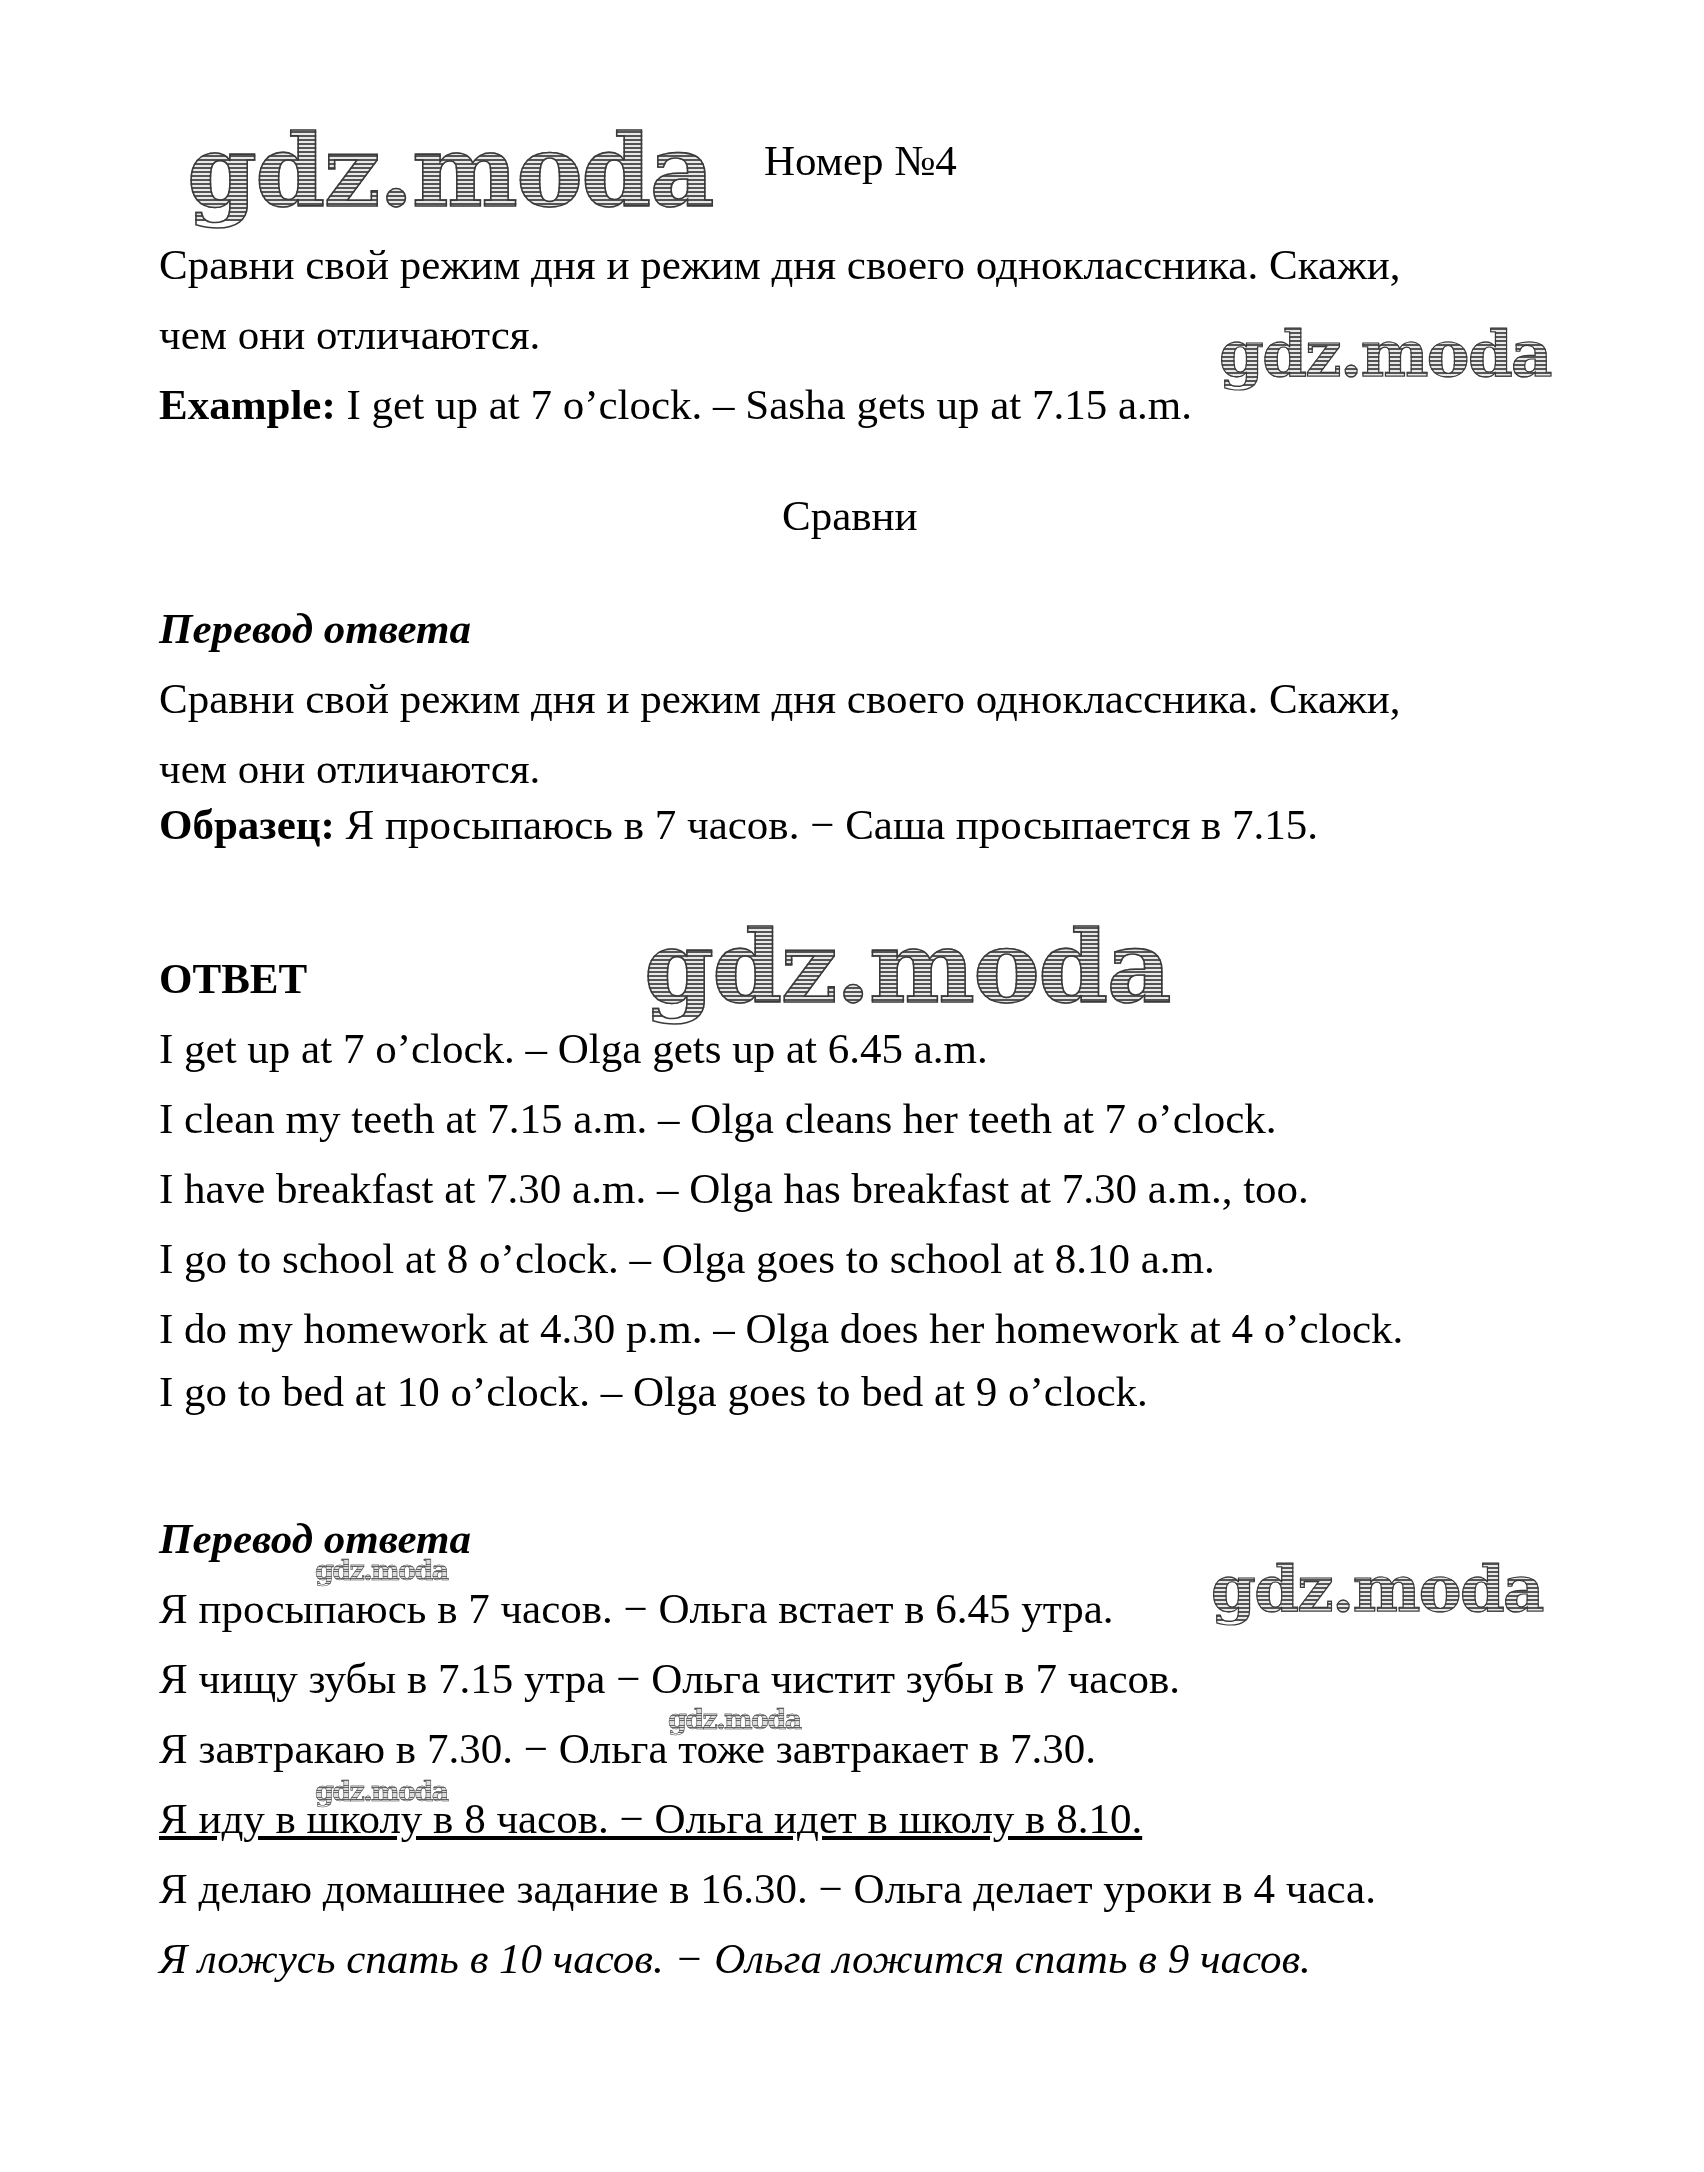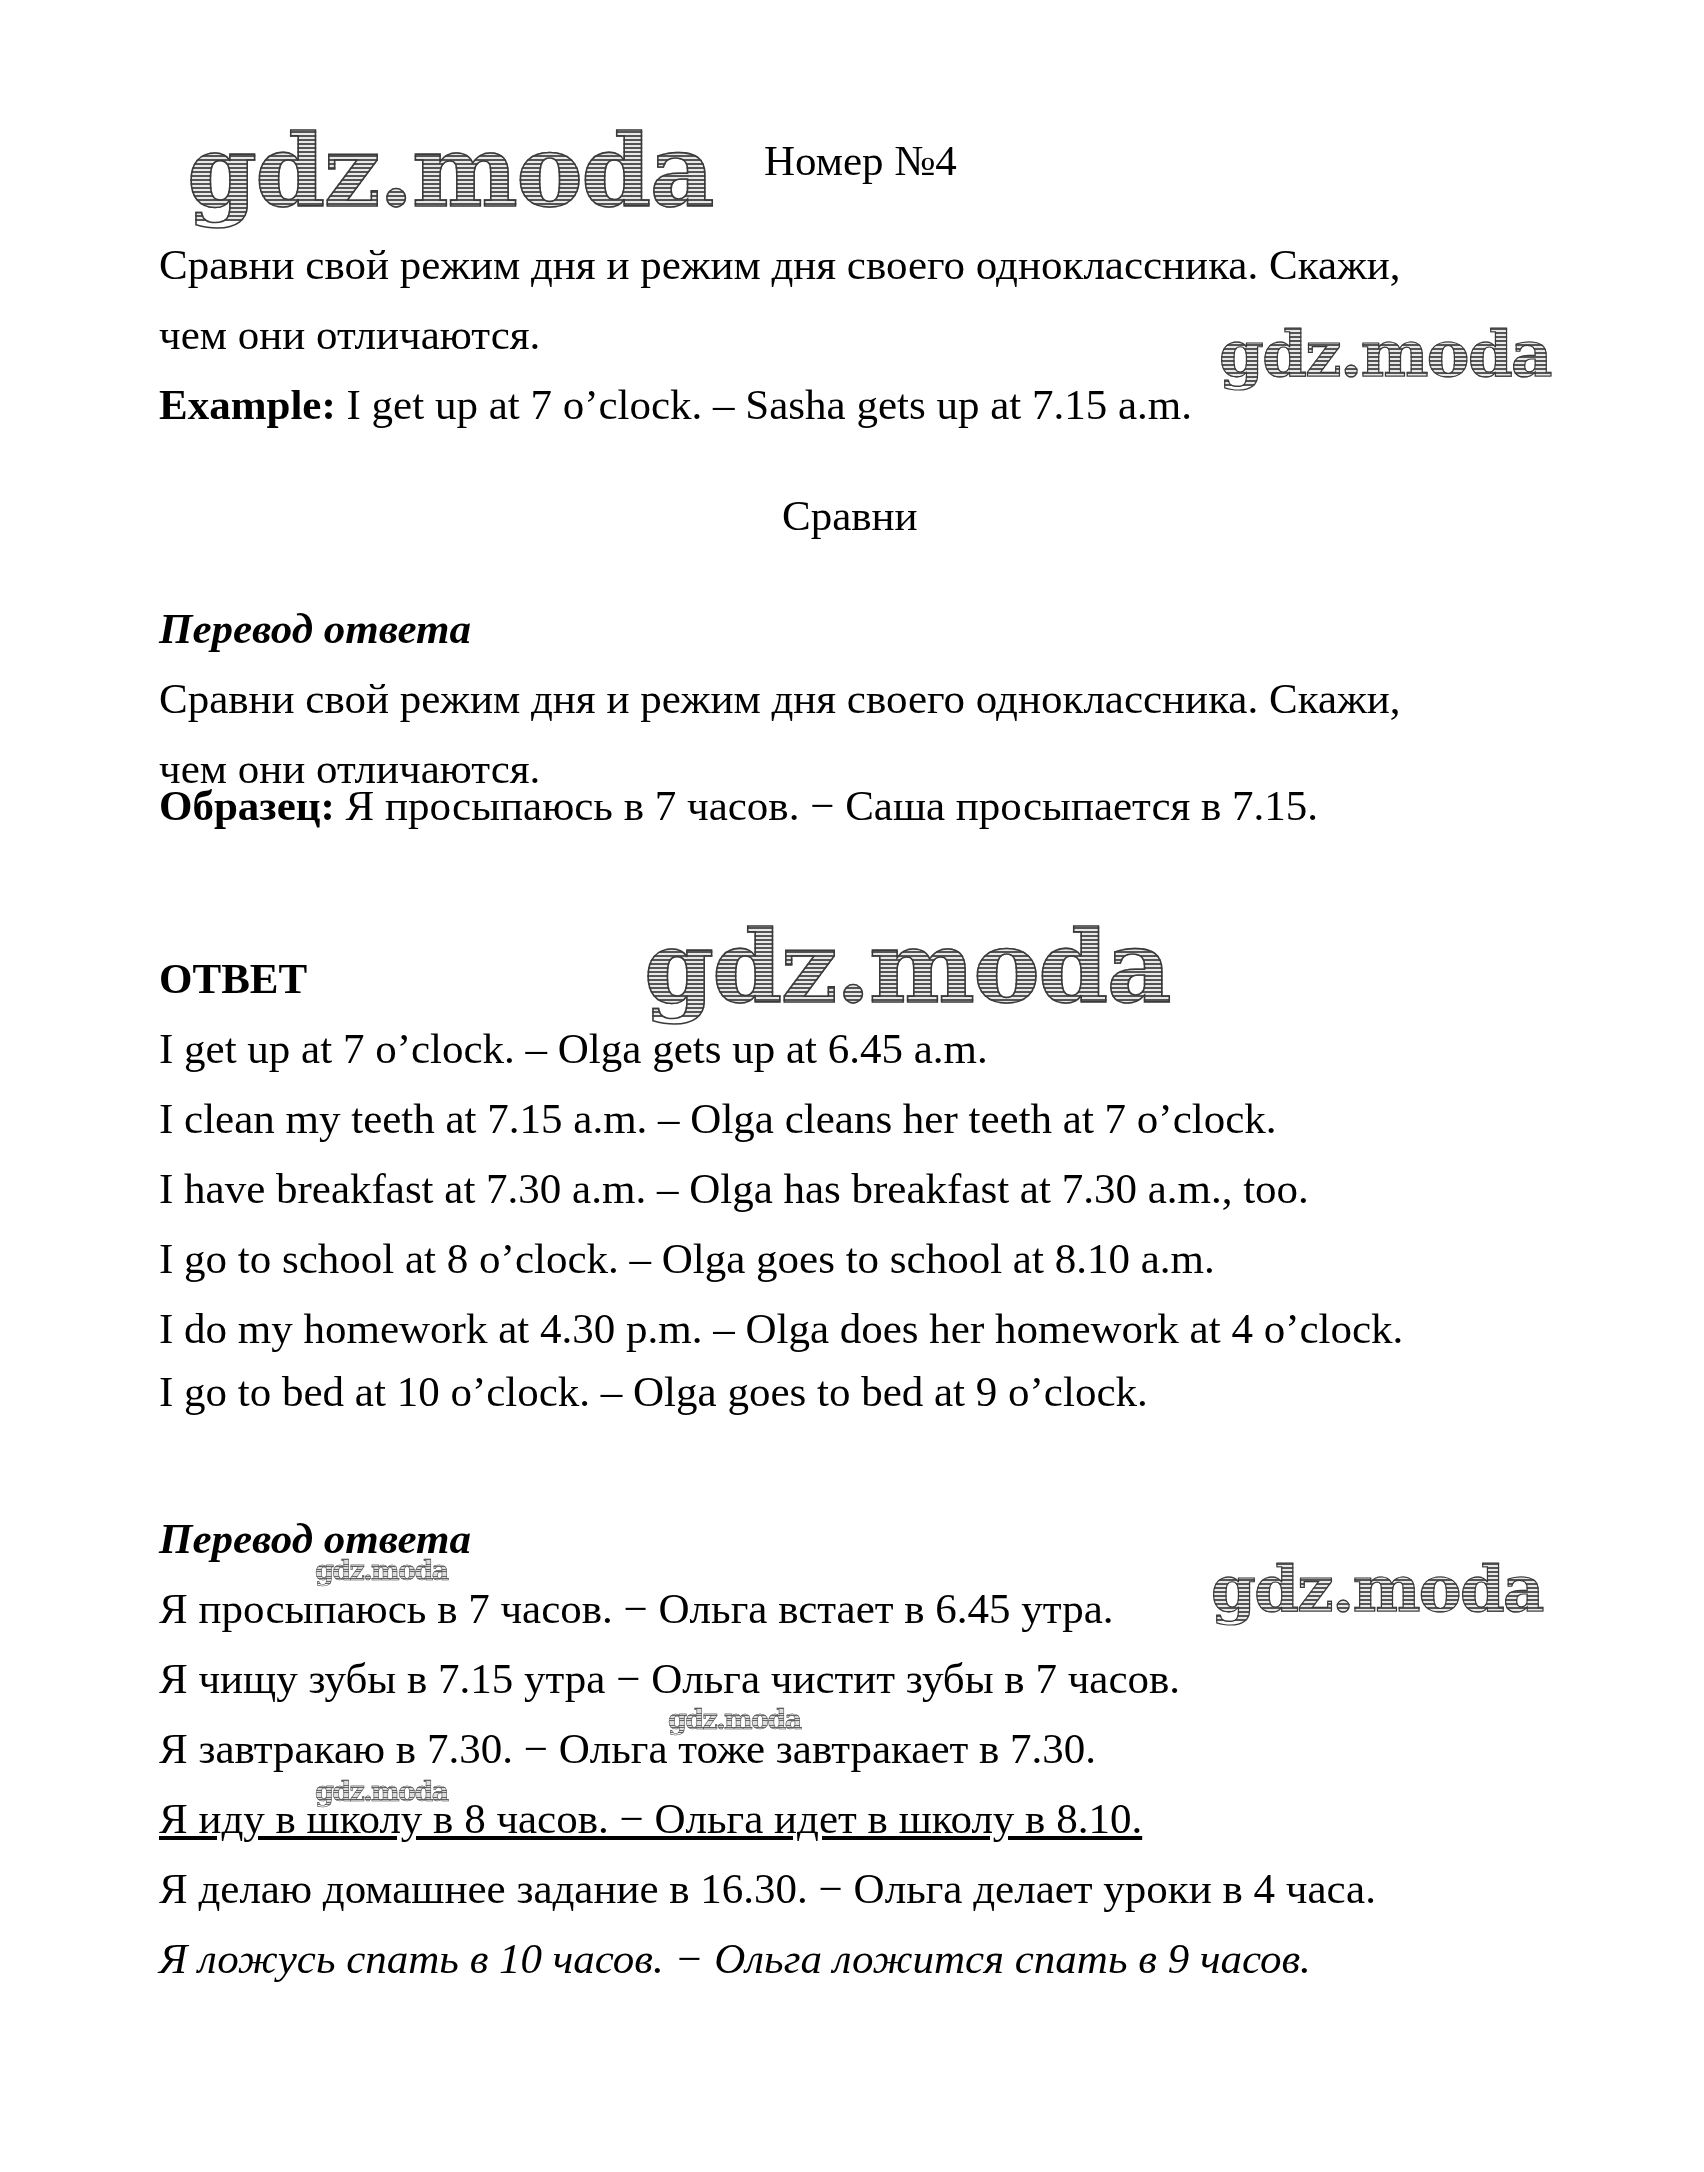--- a/index.html
+++ b/index.html
@@ -37,21 +37,21 @@
 <div class="line" style="top:311px;">чем они отличаются.</div>
 <div class="line" style="top:381px;">
   <span class="b">Example:</span><span> I get up at 7 o’clock. – Sasha gets up at 7.15 a.m.</span>
 </div>
 
 <div class="center" style="left:782px; top:492px;">Сравни</div>
 
 <div class="line bi" style="top:605px;">Перевод ответа</div>
 <div class="line" style="top:675px;">Сравни свой режим дня и режим дня своего одноклассника. Скажи,</div>
 <div class="line" style="top:745px;">чем они отличаются.</div>
-<div class="line" style="top:782px;">
+<div class="line" style="top:801px;">
   <span class="b">Образец:</span><span> Я просыпаюсь в 7 часов. − Саша просыпается в 7.15.</span>
 </div>
 
 <div class="line b" style="top:955px;">ОТВЕТ</div>
 <div class="line" style="top:1025px;">I get up at 7 o’clock. – Olga gets up at 6.45 a.m.</div>
 <div class="line" style="top:1095px;">I clean my teeth at 7.15 a.m. – Olga cleans her teeth at 7 o’clock.</div>
 <div class="line" style="top:1165px;">I have breakfast at 7.30 a.m. – Olga has breakfast at 7.30 a.m., too.</div>
 <div class="line" style="top:1235px;">I go to school at 8 o’clock. – Olga goes to school at 8.10 a.m.</div>
 <div class="line" style="top:1305px;">I do my homework at 4.30 p.m. – Olga does her homework at 4 o’clock.</div>
 <div class="line" style="top:1368px;">I go to bed at 10 o’clock. – Olga goes to bed at 9 o’clock.</div>

